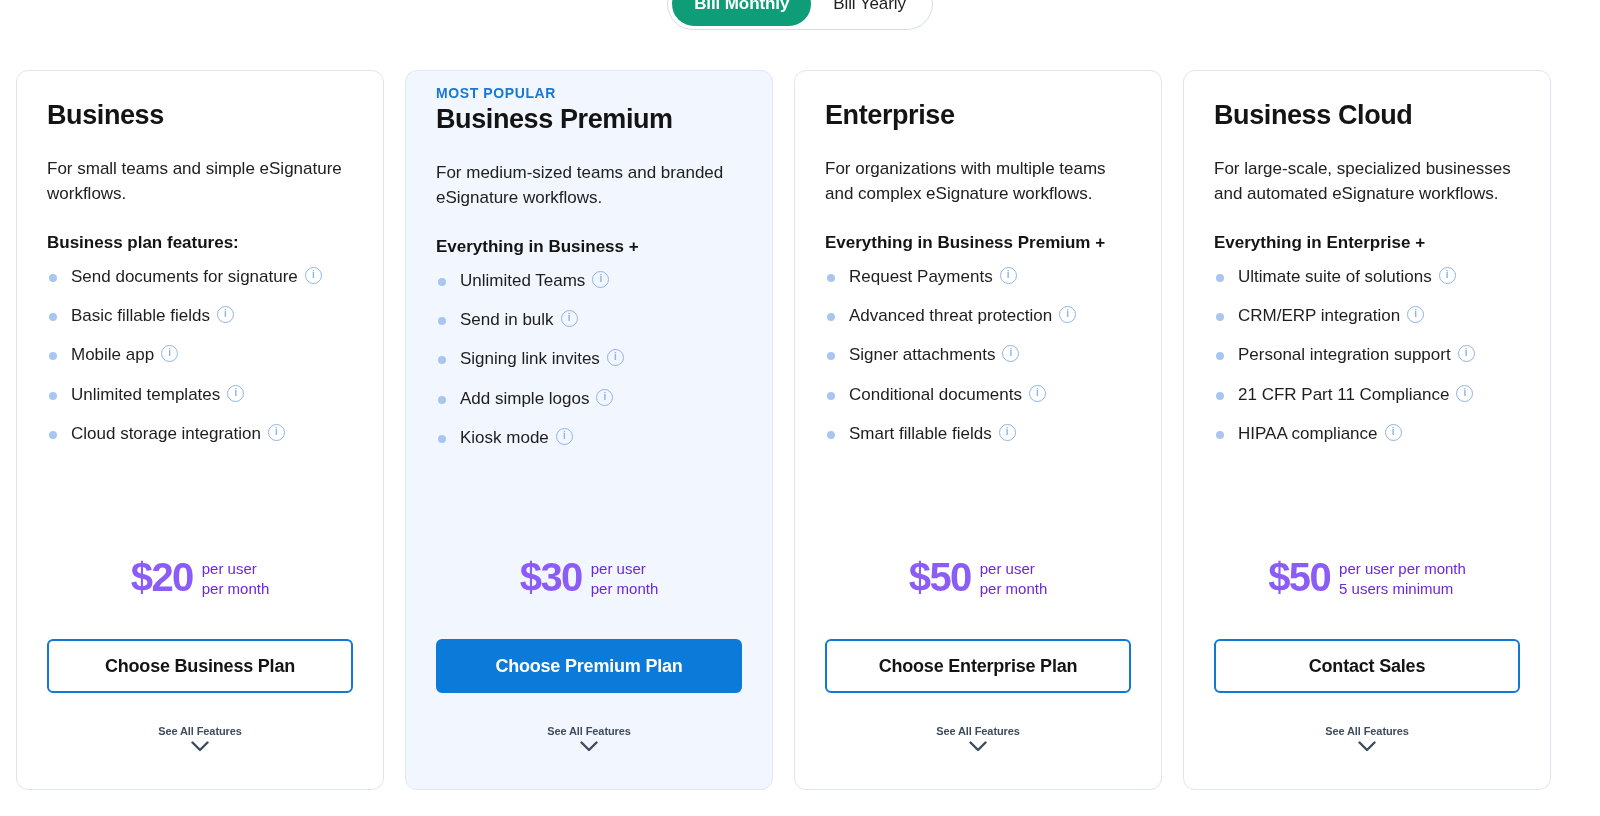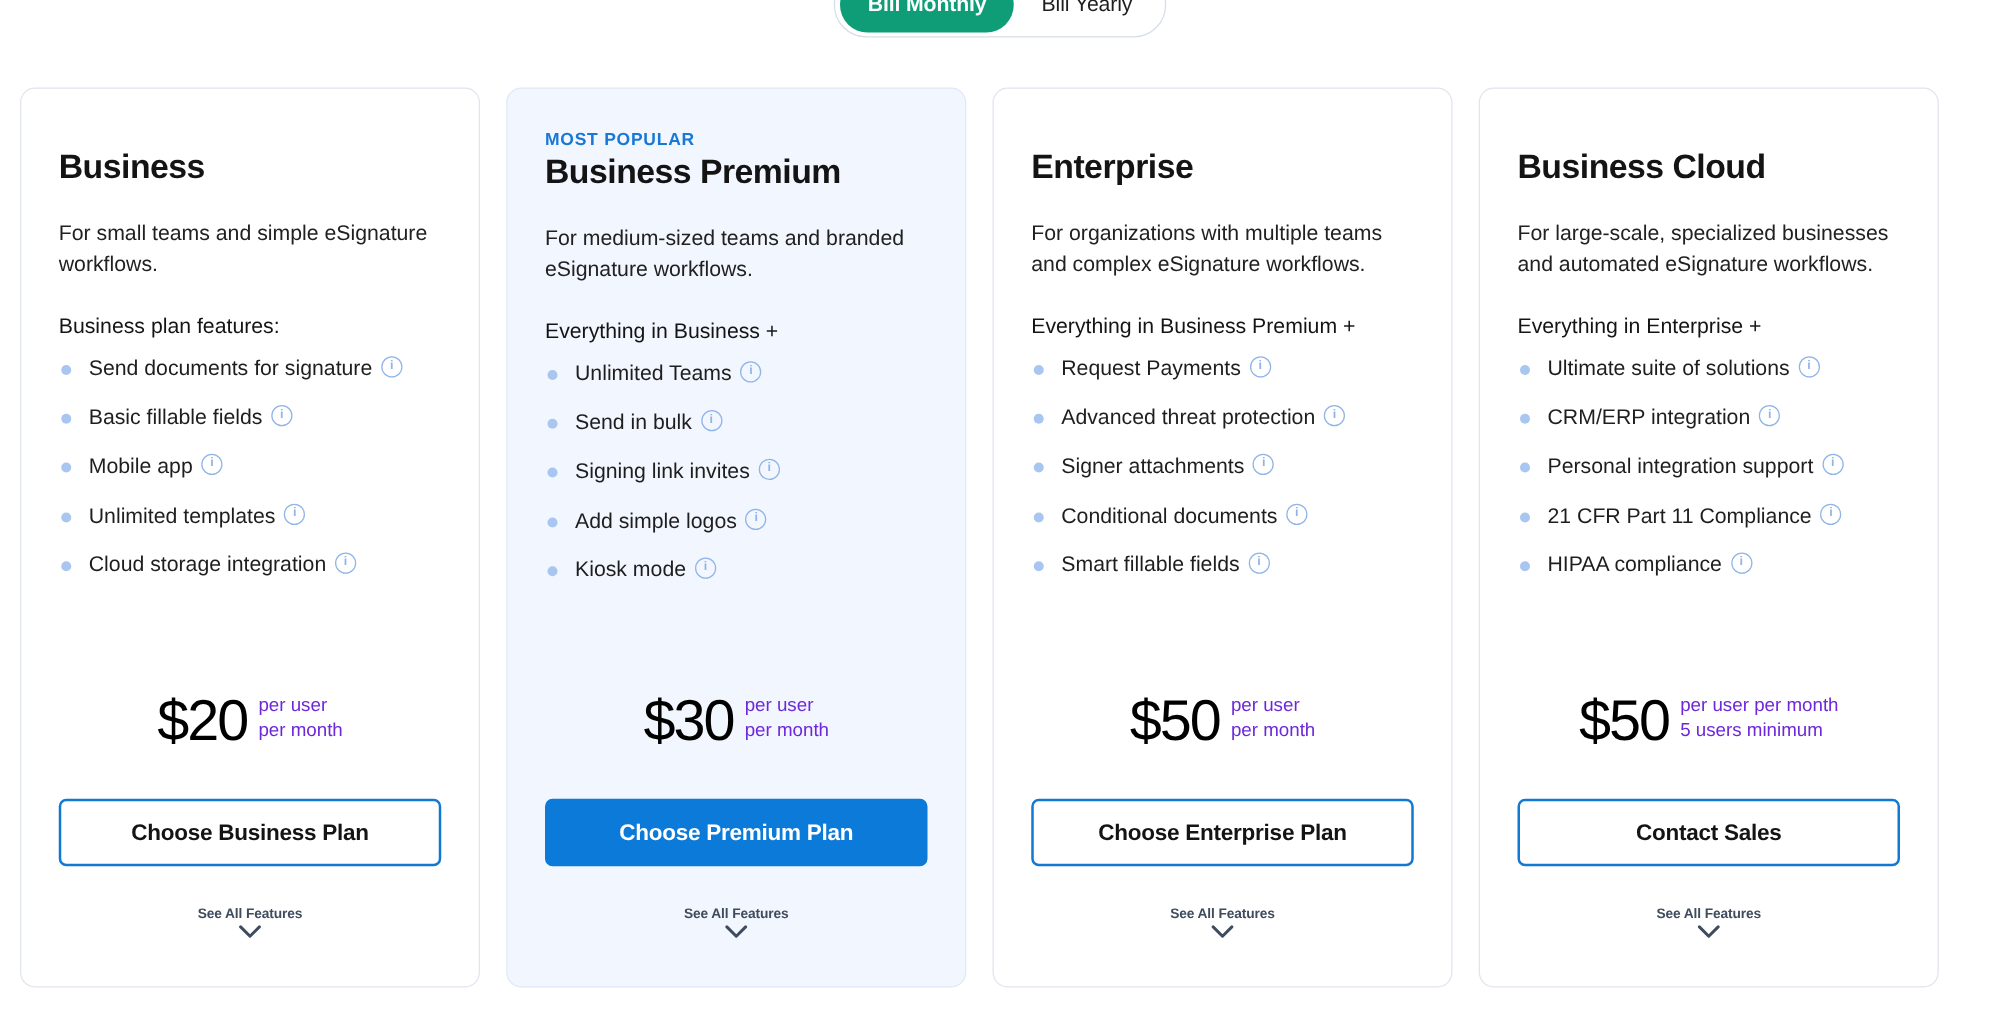--- a/index.html
+++ b/index.html
@@ -66,21 +66,21 @@
     display: flex;
     gap: 21px;
   }
   .card {
     width: 368px;
     min-height: 720px;
     box-sizing: border-box;
     border: 1px solid #dfe4ed;
     border-radius: 12px;
     background: #ffffff;
-    padding: 32px 30px 0 30px;
+    padding: 14px 30px 0 30px;
     display: flex;
     flex-direction: column;
     position: relative;
   }
   .card.featured {
     background: #f2f6fe;
     border-color: #dfe7f8;
   }
 
   .most-popular {
@@ -103,21 +103,21 @@
 
   .plan-desc {
     font-size: 17px;
     line-height: 1.45;
     color: #212121;
     margin: 26px 0 0 0;
     font-weight: 400;
   }
   .features-heading {
     font-size: 17px;
-    font-weight: 400;
+    font-weight: 700;
     color: #141414;
     margin: 26px 0 0 0;
   }
 
   .feature-list {
     list-style: none;
     margin: 14px 0 0 0;
     padding: 0;
   }
   .feature-item {
@@ -157,24 +157,24 @@
 
   
   .price-block {
     margin-top: auto;
     display: flex;
     align-items: flex-start;
     justify-content: center;
     padding-top: 22px;
   }
   .price-amount {
-    font-size: 46px;
-    font-weight: 400;
+    font-size: 40px;
+    font-weight: 700;
     letter-spacing: -1.6px;
-    color: #000000;
+    color: #8b5cf6;
     line-height: 1;
   }
   .price-note {
     margin-left: 9px;
     margin-top: 2px;
     font-size: 15px;
     line-height: 1.35;
     color: #6d28d9;
     white-space: nowrap;
   }

